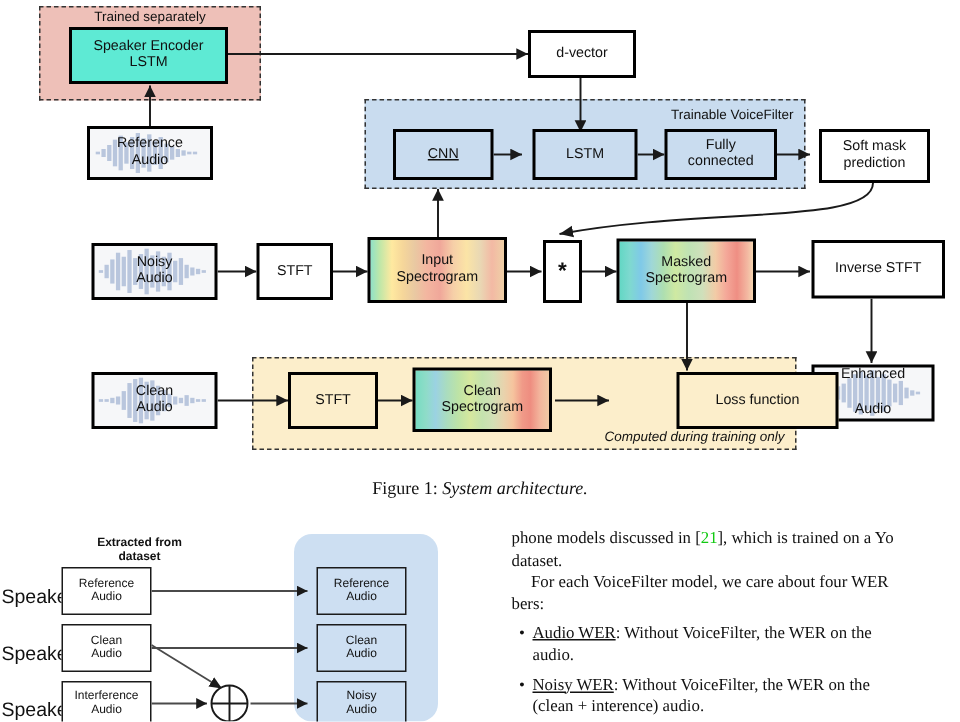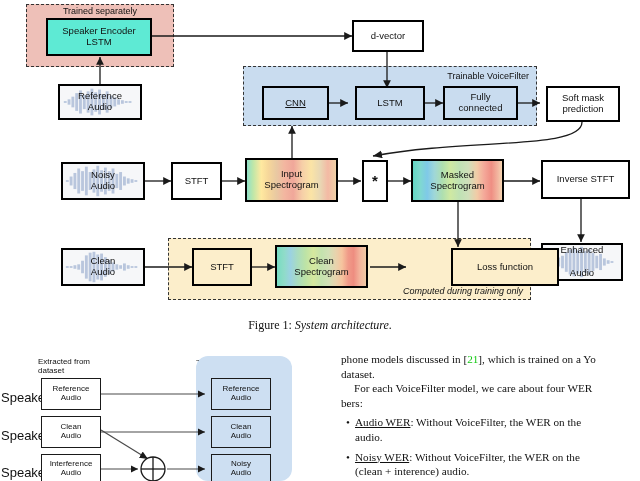--- a/index.html
+++ b/index.html
@@ -77,22 +77,22 @@
 
   
   .caption{
     position:absolute;width:100%;text-align:center;
     font-family:"Liberation Serif", serif;font-size:12px;color:#111;
   }
   .caption i{font-style:italic;}
 
   
   .f2-title{
-    position:absolute;font-size:8px;font-weight:normal;color:#111;
-    line-height:1.15;
+    position:absolute;font-size:8px;font-weight:bold;color:#111;
+    text-align:center;line-height:1.15;
   }
   .f2-spk{
     position:absolute;font-size:13px;color:#111;white-space:nowrap;
   }
   .f2-box{
     position:absolute;box-sizing:border-box;border:1.5px solid #1a1a1a;
     background:#ffffff;display:flex;align-items:center;justify-content:center;
     text-align:center;font-size:8px;line-height:1.12;color:#111;z-index:5;
   }
   .f2-box.inblue{background:#cddff2;}

